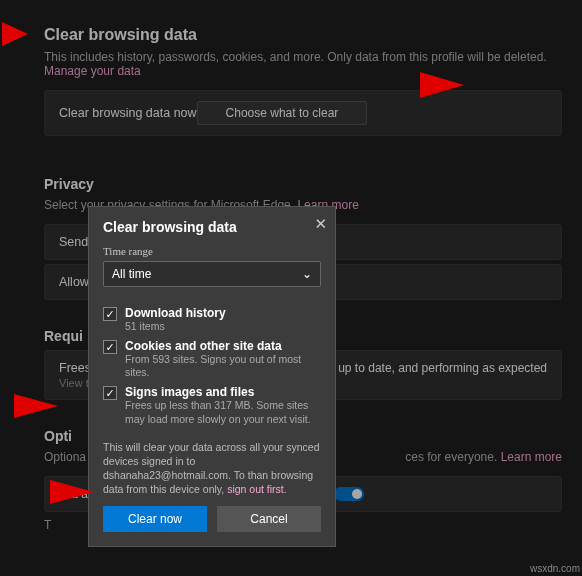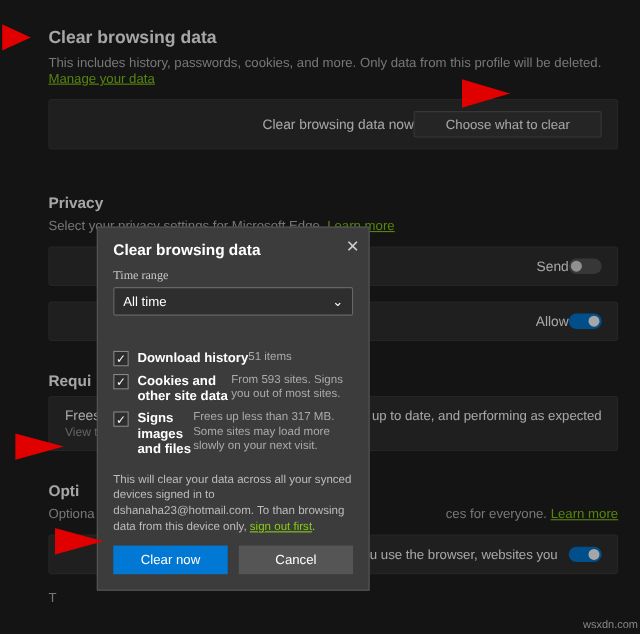--- a/index.html
+++ b/index.html
@@ -1,40 +1,40 @@
 <!DOCTYPE html>
 <html><head>
 <meta charset="utf-8">
 <style>
 * { margin:0; padding:0; box-sizing:border-box; font-family:"Segoe UI",Arial,sans-serif; }
 body { background:#1f1f1f; color:#fff; width:582px; height:576px; overflow:hidden; position:relative; }
 .page { padding:20px 20px 20px 44px; }
 h2.section { font-size:16px; font-weight:600; margin-top:6px; }
 p.desc { font-size:12px; color:#b7b7b7; margin:6px 0 12px 0; }
-a.link { color:#84cc16; text-decoration:underline; cursor:pointer; }
-.row { background:#303030; border:1px solid #3a3a3a; border-radius:3px; padding:10px 14px; display:flex; align-items:center; justify-content:flex-end; margin-bottom:14px; font-size:12.5px; }
+a.link { color:#f9a8d4; cursor:pointer; }
+.row { background:#303030; border:1px solid #3a3a3a; border-radius:3px; padding:10px 14px; display:flex; align-items:center; justify-content:flex-start; margin-bottom:4px; font-size:12.5px; }
 .row-sub { font-size:11px; color:#9a9a9a; margin-top:2px; }
 .btn-outline { background:#3a3a3a; border:1px solid #555; color:#fff; padding:4px 28px; font-size:12px; border-radius:2px; cursor:pointer; }
 .chev { color:#bbb; font-size:14px; }
 .toggle { width:30px; height:14px; border-radius:7px; background:#555; position:relative; }
 .toggle::after { content:""; position:absolute; width:10px; height:10px; background:#ddd; border-radius:50%; top:2px; left:2px; }
 .toggle.on { background:#0078d4; }
 .toggle.on::after { left:18px; background:#fff; }
 h3.sub { font-size:14px; font-weight:600; margin:28px 0 6px 0; }
 .arrow { position:absolute; width:0; height:0; border-top:12px solid transparent; border-bottom:12px solid transparent; border-left:26px solid #e00000; z-index:30; }
 .dialog-back { position:absolute; inset:0; background:rgba(0,0,0,0.35); z-index:10; }
 .dialog { position:absolute; left:88px; top:206px; width:248px; background:#3c3c3c; border:1px solid #555; z-index:20; padding:12px 14px 14px 14px; display:flex; flex-direction:column; }
 .dialog-close { position:absolute; top:8px; right:8px; font-size:15px; color:#ccc; cursor:pointer; }
 .dialog h2 { font-size:14px; font-weight:600; margin-bottom:10px; }
 .label-small { font-size:11px; color:#c8c8c8; margin-bottom:4px;font-family:Liberation Serif, serif; }
-.select { background:#2e2e2e; border:1px solid #666; border-radius:2px; padding:5px 8px; font-size:12px; color:#fff; display:flex; justify-content:space-between; align-items:center; cursor:pointer; margin-bottom:25px; }
+.select { background:#2e2e2e; border:1px solid #666; border-radius:2px; padding:5px 8px; font-size:12px; color:#fff; display:flex; justify-content:space-between; align-items:center; cursor:pointer; margin-bottom:13px; }
 .chk-row { display:flex; gap:8px; margin:6px 0; }
 .chk { width:14px; height:14px; border:1px solid #888; background:#2e2e2e; display:flex; align-items:center; justify-content:center; font-size:11px; color:#fff; flex:0 0 14px; margin-top:1px; cursor:pointer; }
 .chk.checked::after { content:"✓"; }
-.chk-body { display:flex; flex-direction:row; }
+.chk-body { display:flex; flex-direction:column; }
 .chk-title { font-size:12px; font-weight:600; }
 .chk-sub { font-size:10.5px; color:#aaa; line-height:1.25; }
 .sync-msg { font-size:10.5px; color:#bcbcbc; margin:8px 0 10px 0; line-height:1.35; }
 .dlg-btns { display:flex; gap:10px; }
 .btn-primary { flex:1; background:#0078d4; color:#fff; border:none; padding:6px 0; font-size:12px; cursor:pointer; }
 .btn-secondary { flex:1; background:#555; color:#fff; border:none; padding:6px 0; font-size:12px; cursor:pointer; }
 .corner { position:absolute; right:2px; bottom:2px; font-size:10px; color:#888; z-index:40;}
 </style>
 </head>
 <body>

